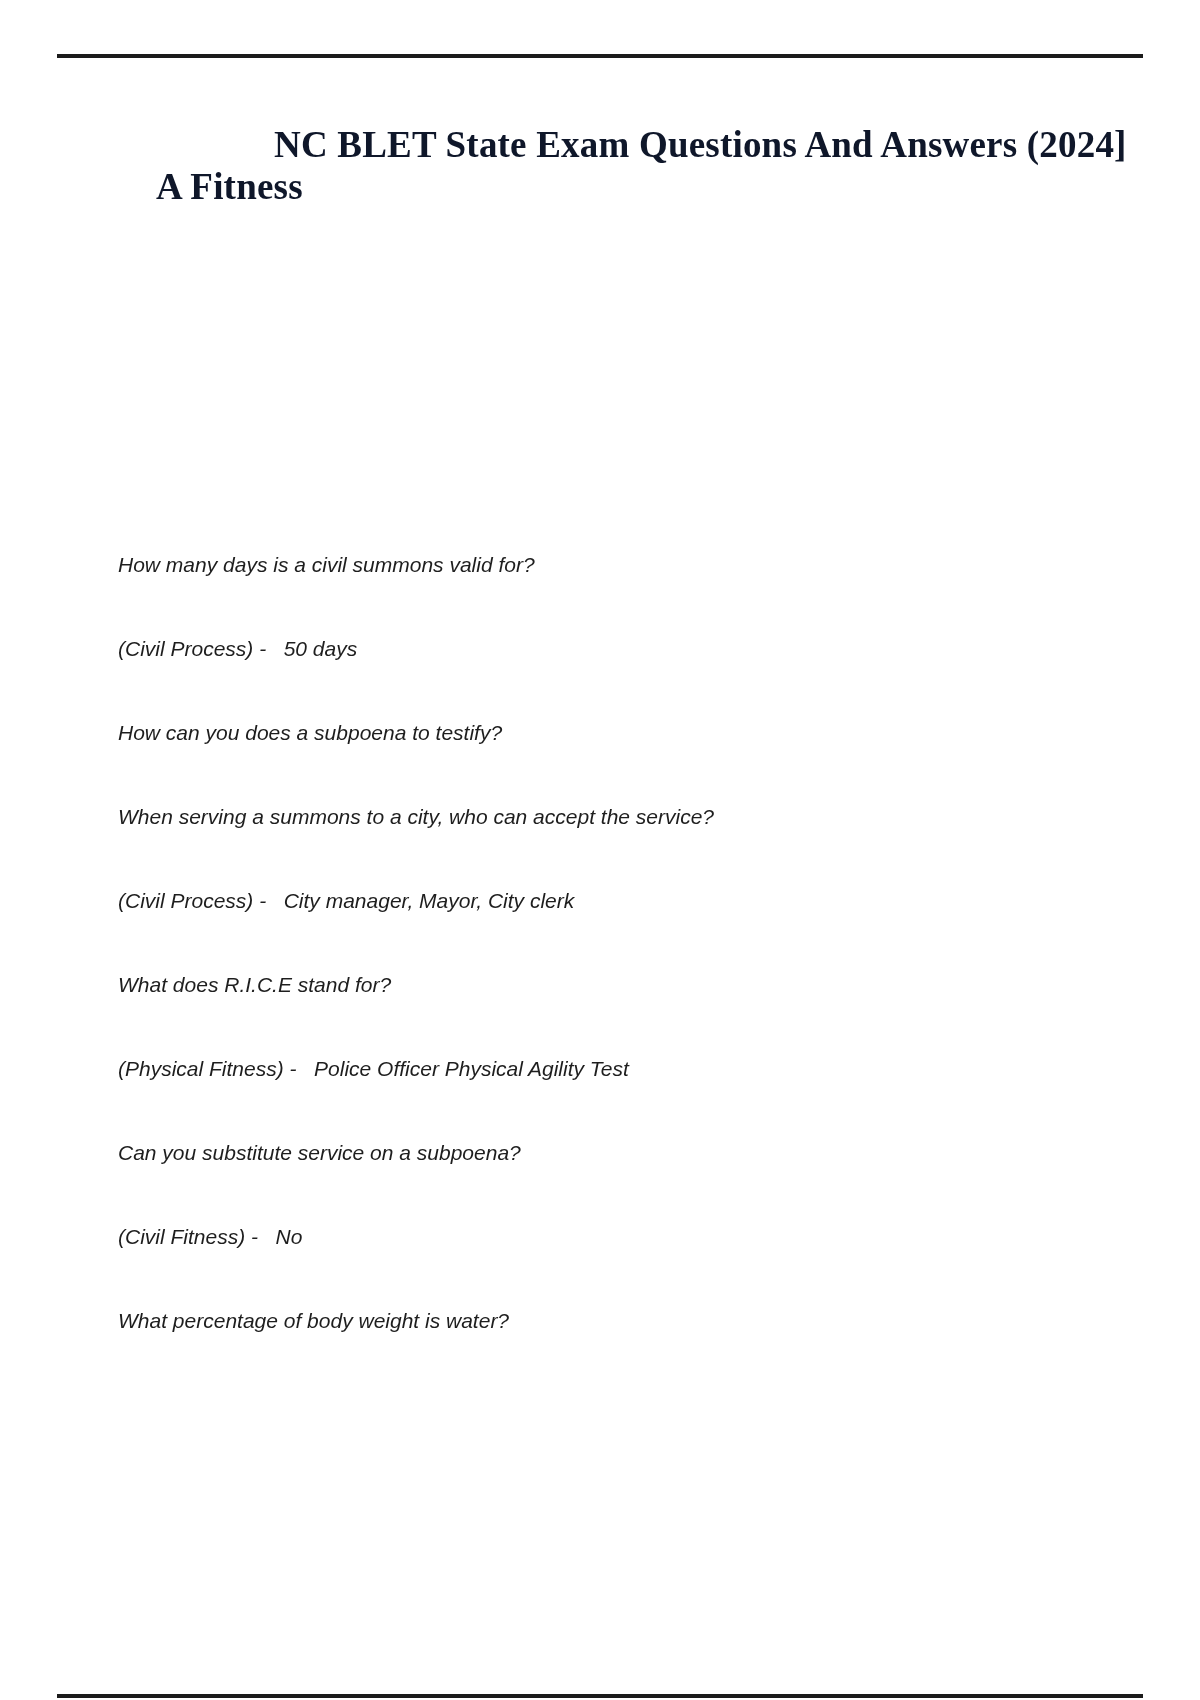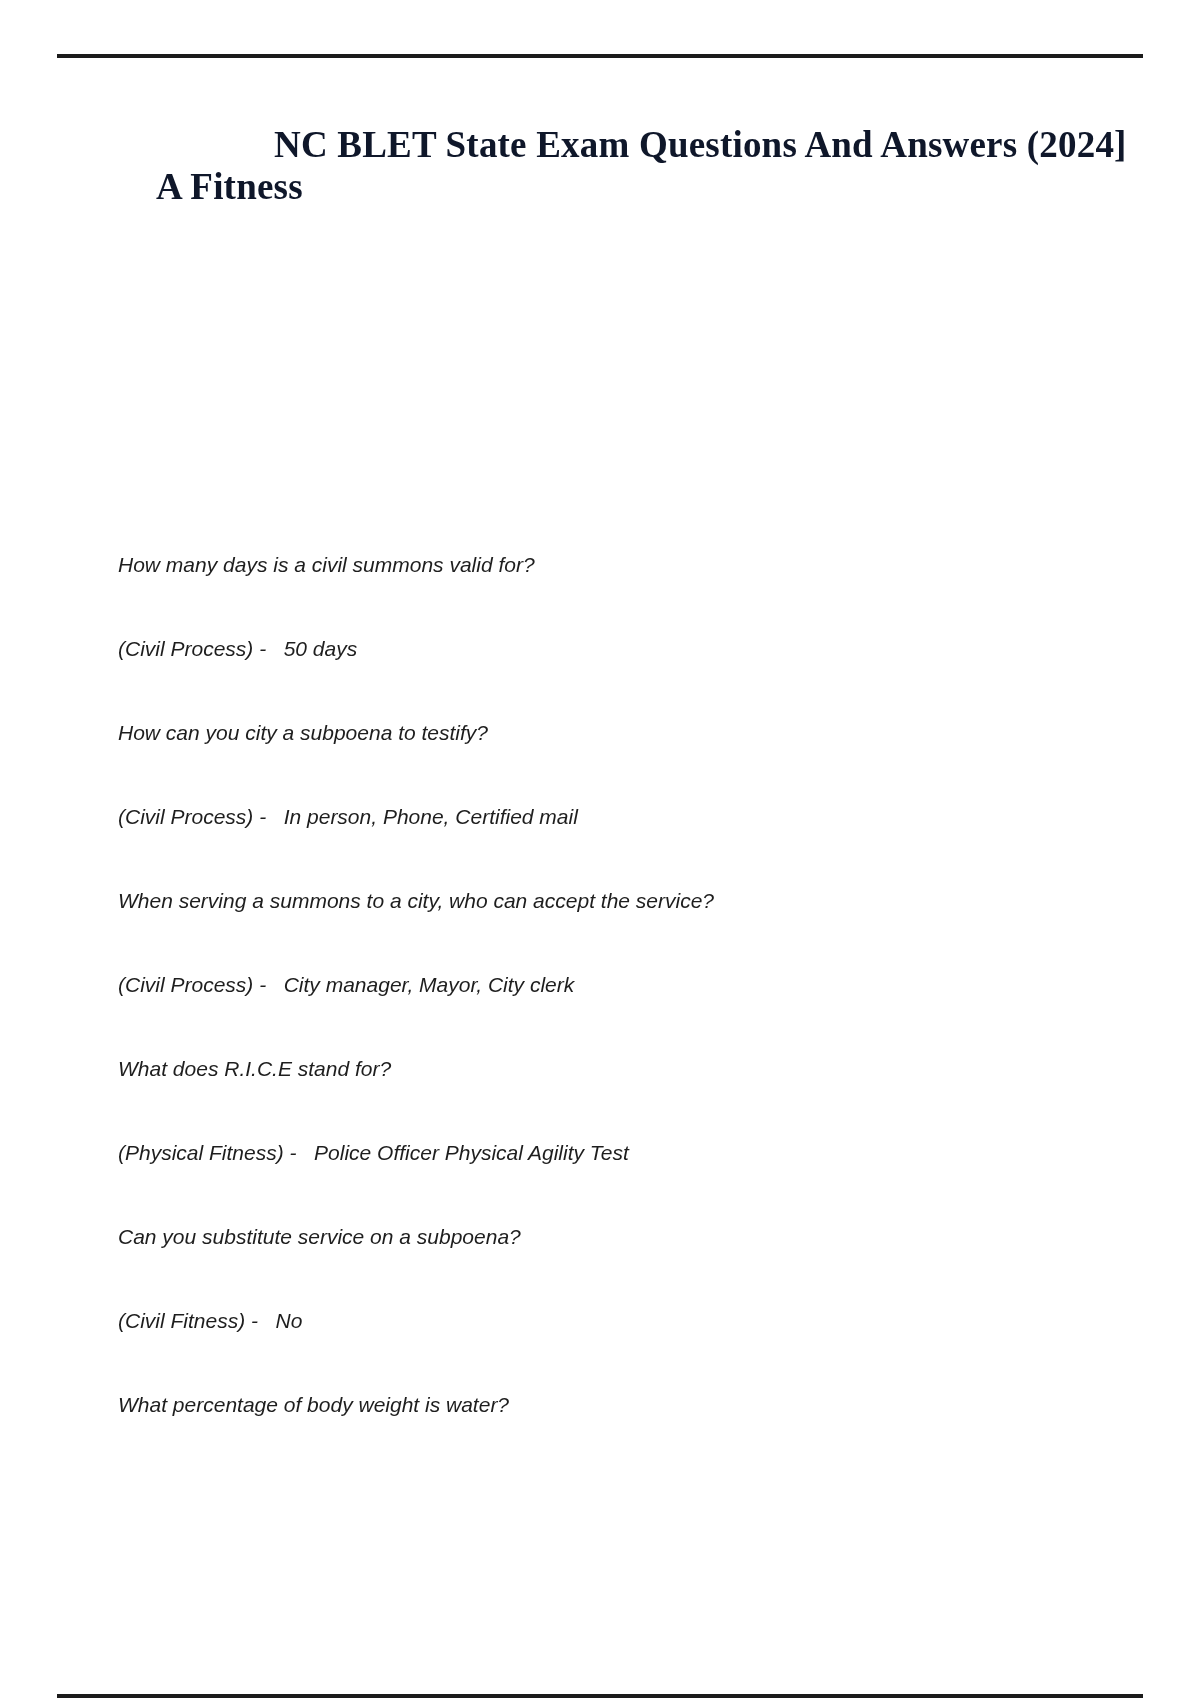--- a/index.html
+++ b/index.html
@@ -51,22 +51,21 @@
 
 <div class="page">
 
   <div class="rule rule-top"></div>
 
   <h1 class="doc-title"><span>NC BLET State Exam Questions And Answers (2024]</span><br><span>A Fitness</span></h1>
 
   <div class="qa-body">
     <div class="qa-line">How many days is a civil summons valid for?</div>
     <div class="qa-line">(Civil Process) -   50 days</div>
-    <div class="qa-line">How can you city a subpoena to testify?</div>
-    <div class="qa-line">(Civil Process) -   In person, Phone, Certified mail</div>
+    <div class="qa-line">How can you does a subpoena to testify?</div>
     <div class="qa-line">When serving a summons to a city, who can accept the service?</div>
     <div class="qa-line">(Civil Process) -   City manager, Mayor, City clerk</div>
     <div class="qa-line">What does R.I.C.E stand for?</div>
     <div class="qa-line">(Physical Fitness) -   Police Officer Physical Agility Test</div>
     <div class="qa-line">Can you substitute service on a subpoena?</div>
     <div class="qa-line">(Civil Fitness) -   No</div>
     <div class="qa-line">What percentage of body weight is water?</div>
     
     
     

